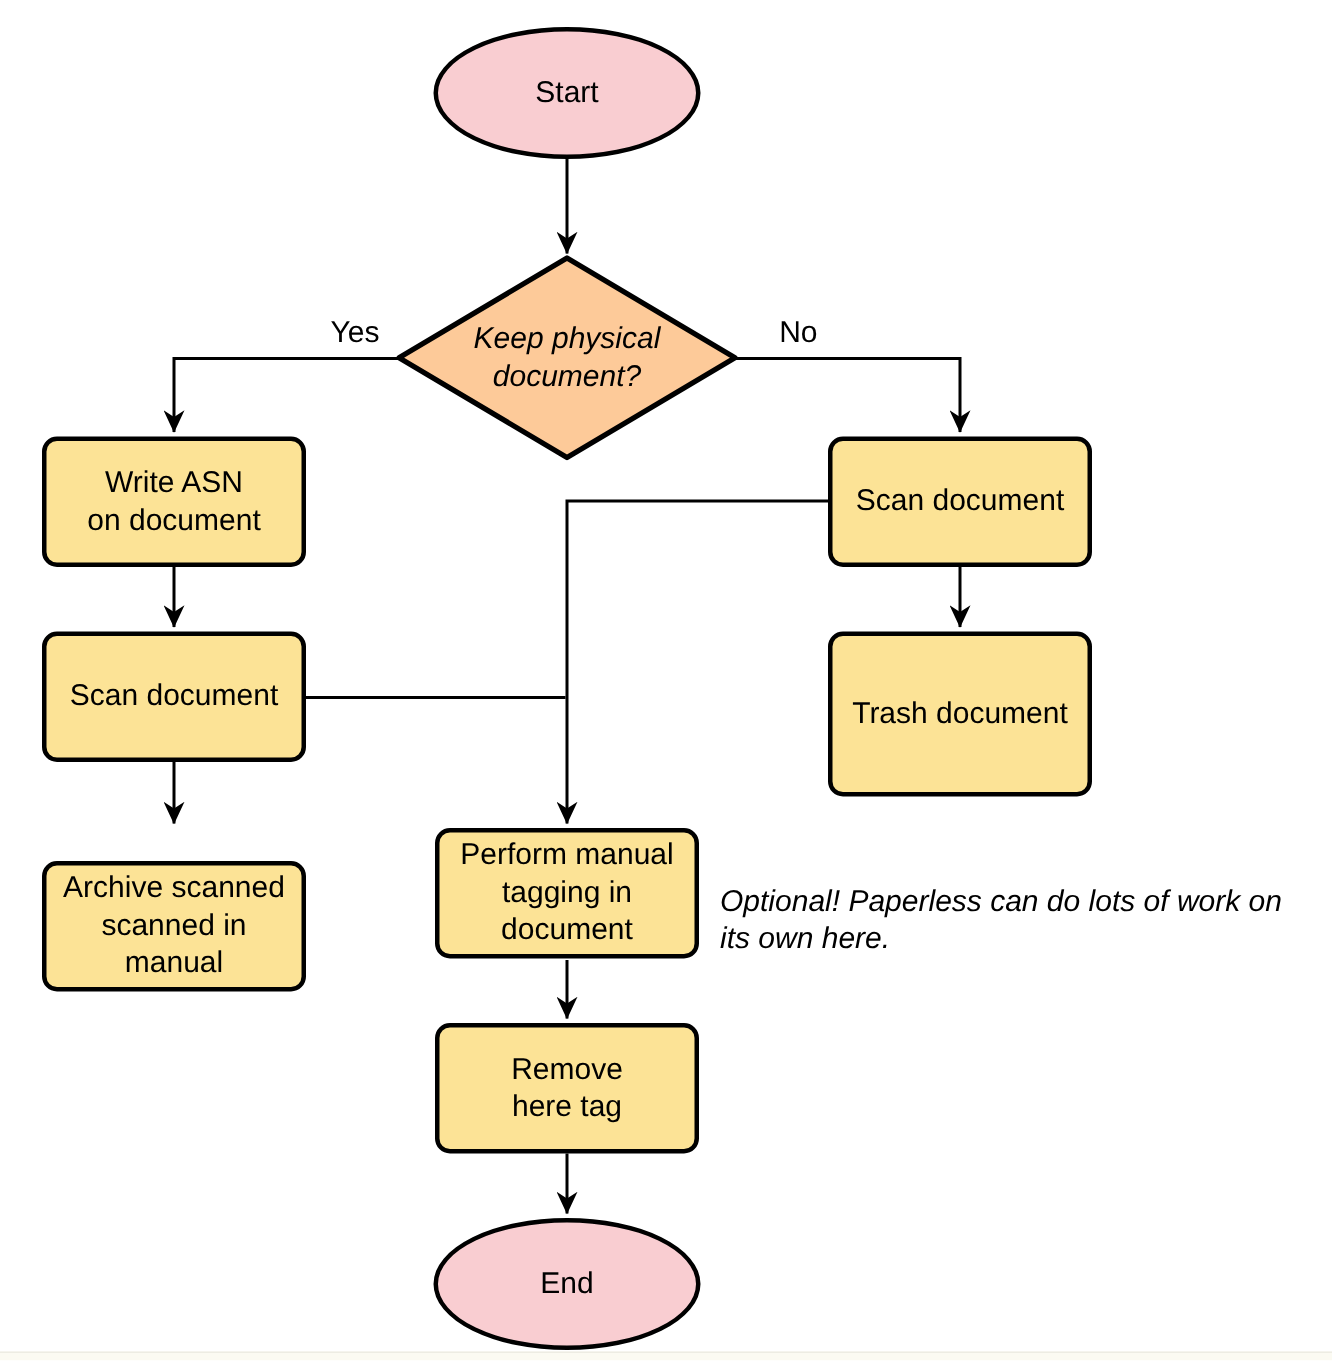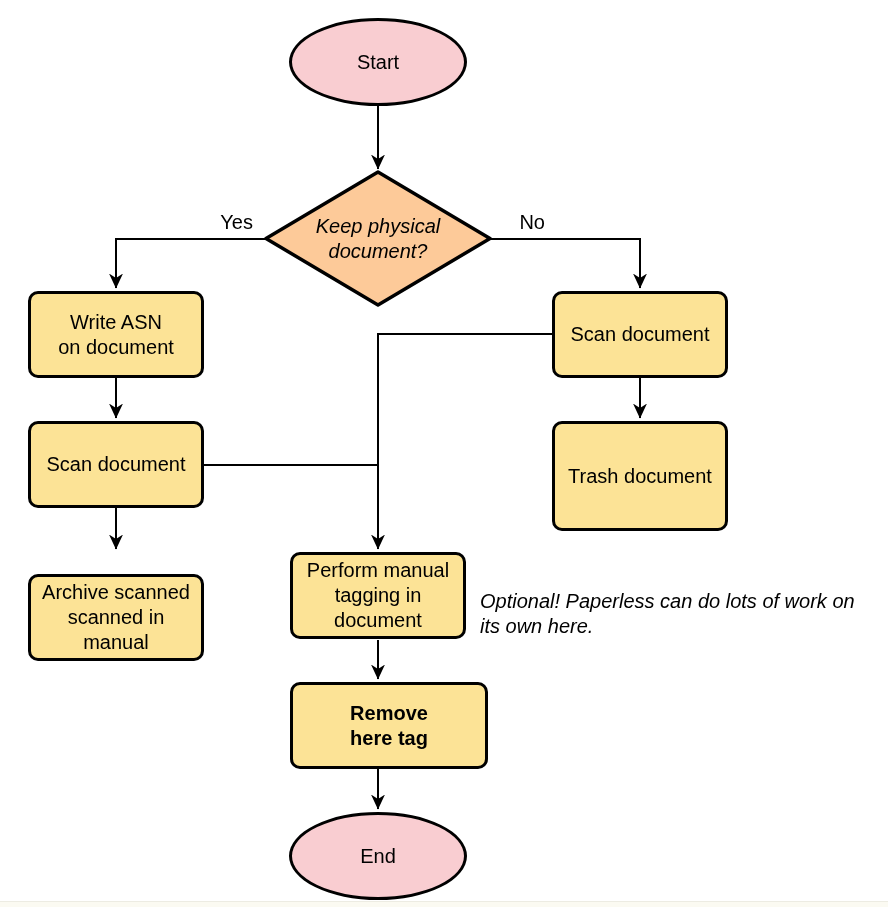--- a/index.html
+++ b/index.html
@@ -152,21 +152,21 @@
     <span class="ln">Perform manual</span>
     <span class="ln">tagging in</span>
     <span class="ln">document</span>
   </div>
 
   <div class="annotation">
     <span class="ln">Optional! Paperless can do lots of work on</span>
     <span class="ln">its own here.</span>
   </div>
 
-  <div class="node process" style="left:290px; top:682px; width:198px; height:87px;font-weight:bold;">
+  <div class="node process" style="left:290px; top:682px; width:176px; height:87px;">
     <span class="ln">Remove</span>
     <span class="ln">here tag</span>
   </div>
 
   <div class="node terminator" style="left:289px; top:812px; width:178px; height:88px;">
     <span class="ln">End</span>
   </div>
 
   <div class="bottom-strip"></div>
 

